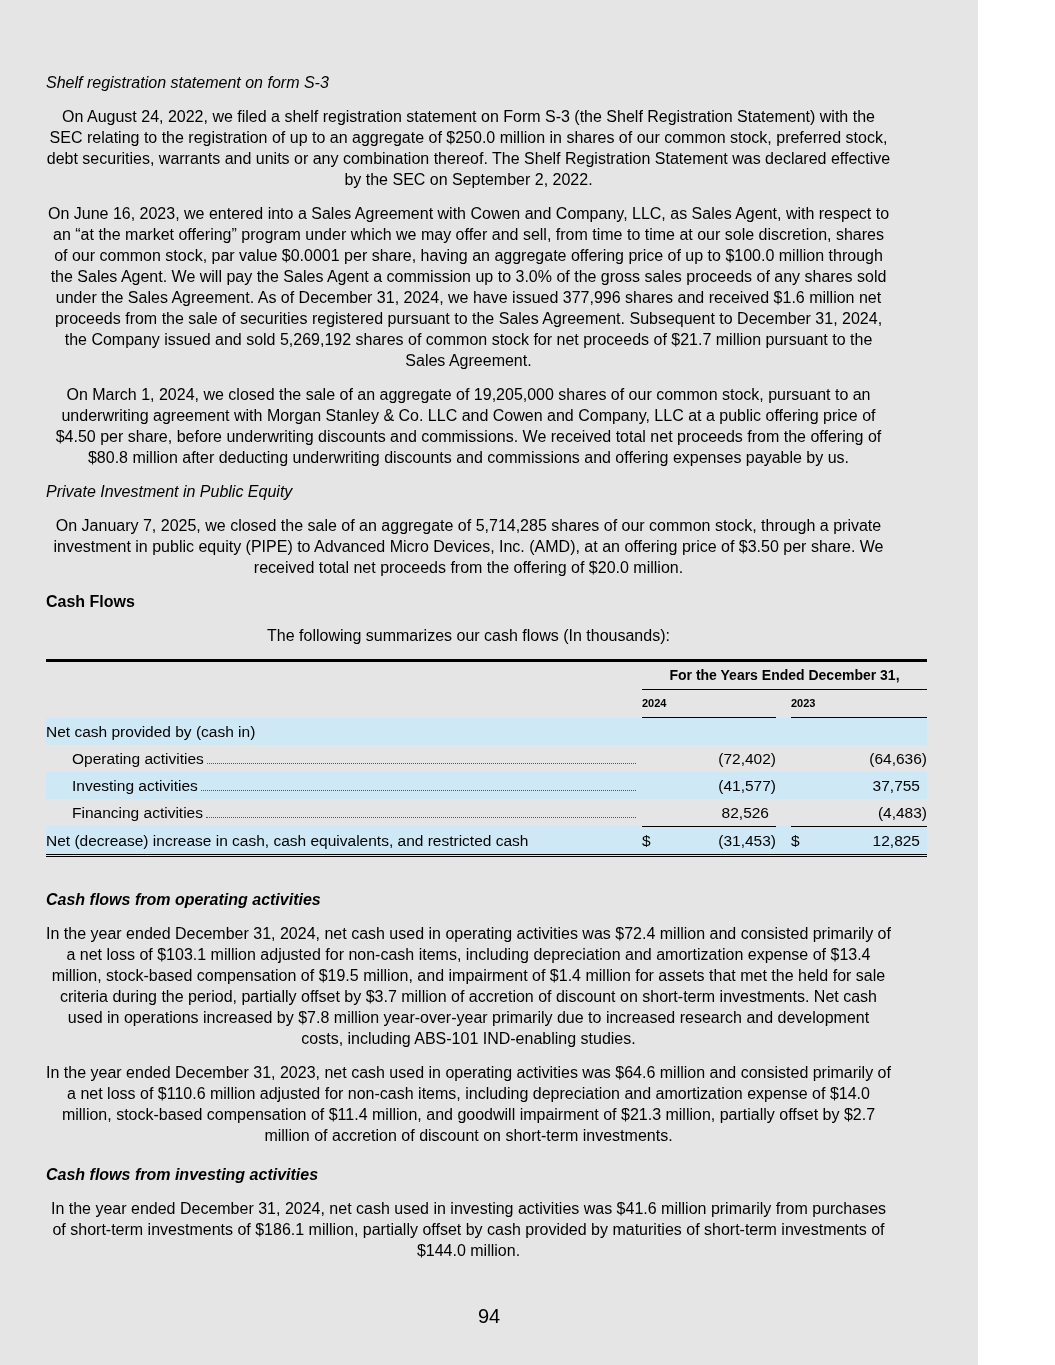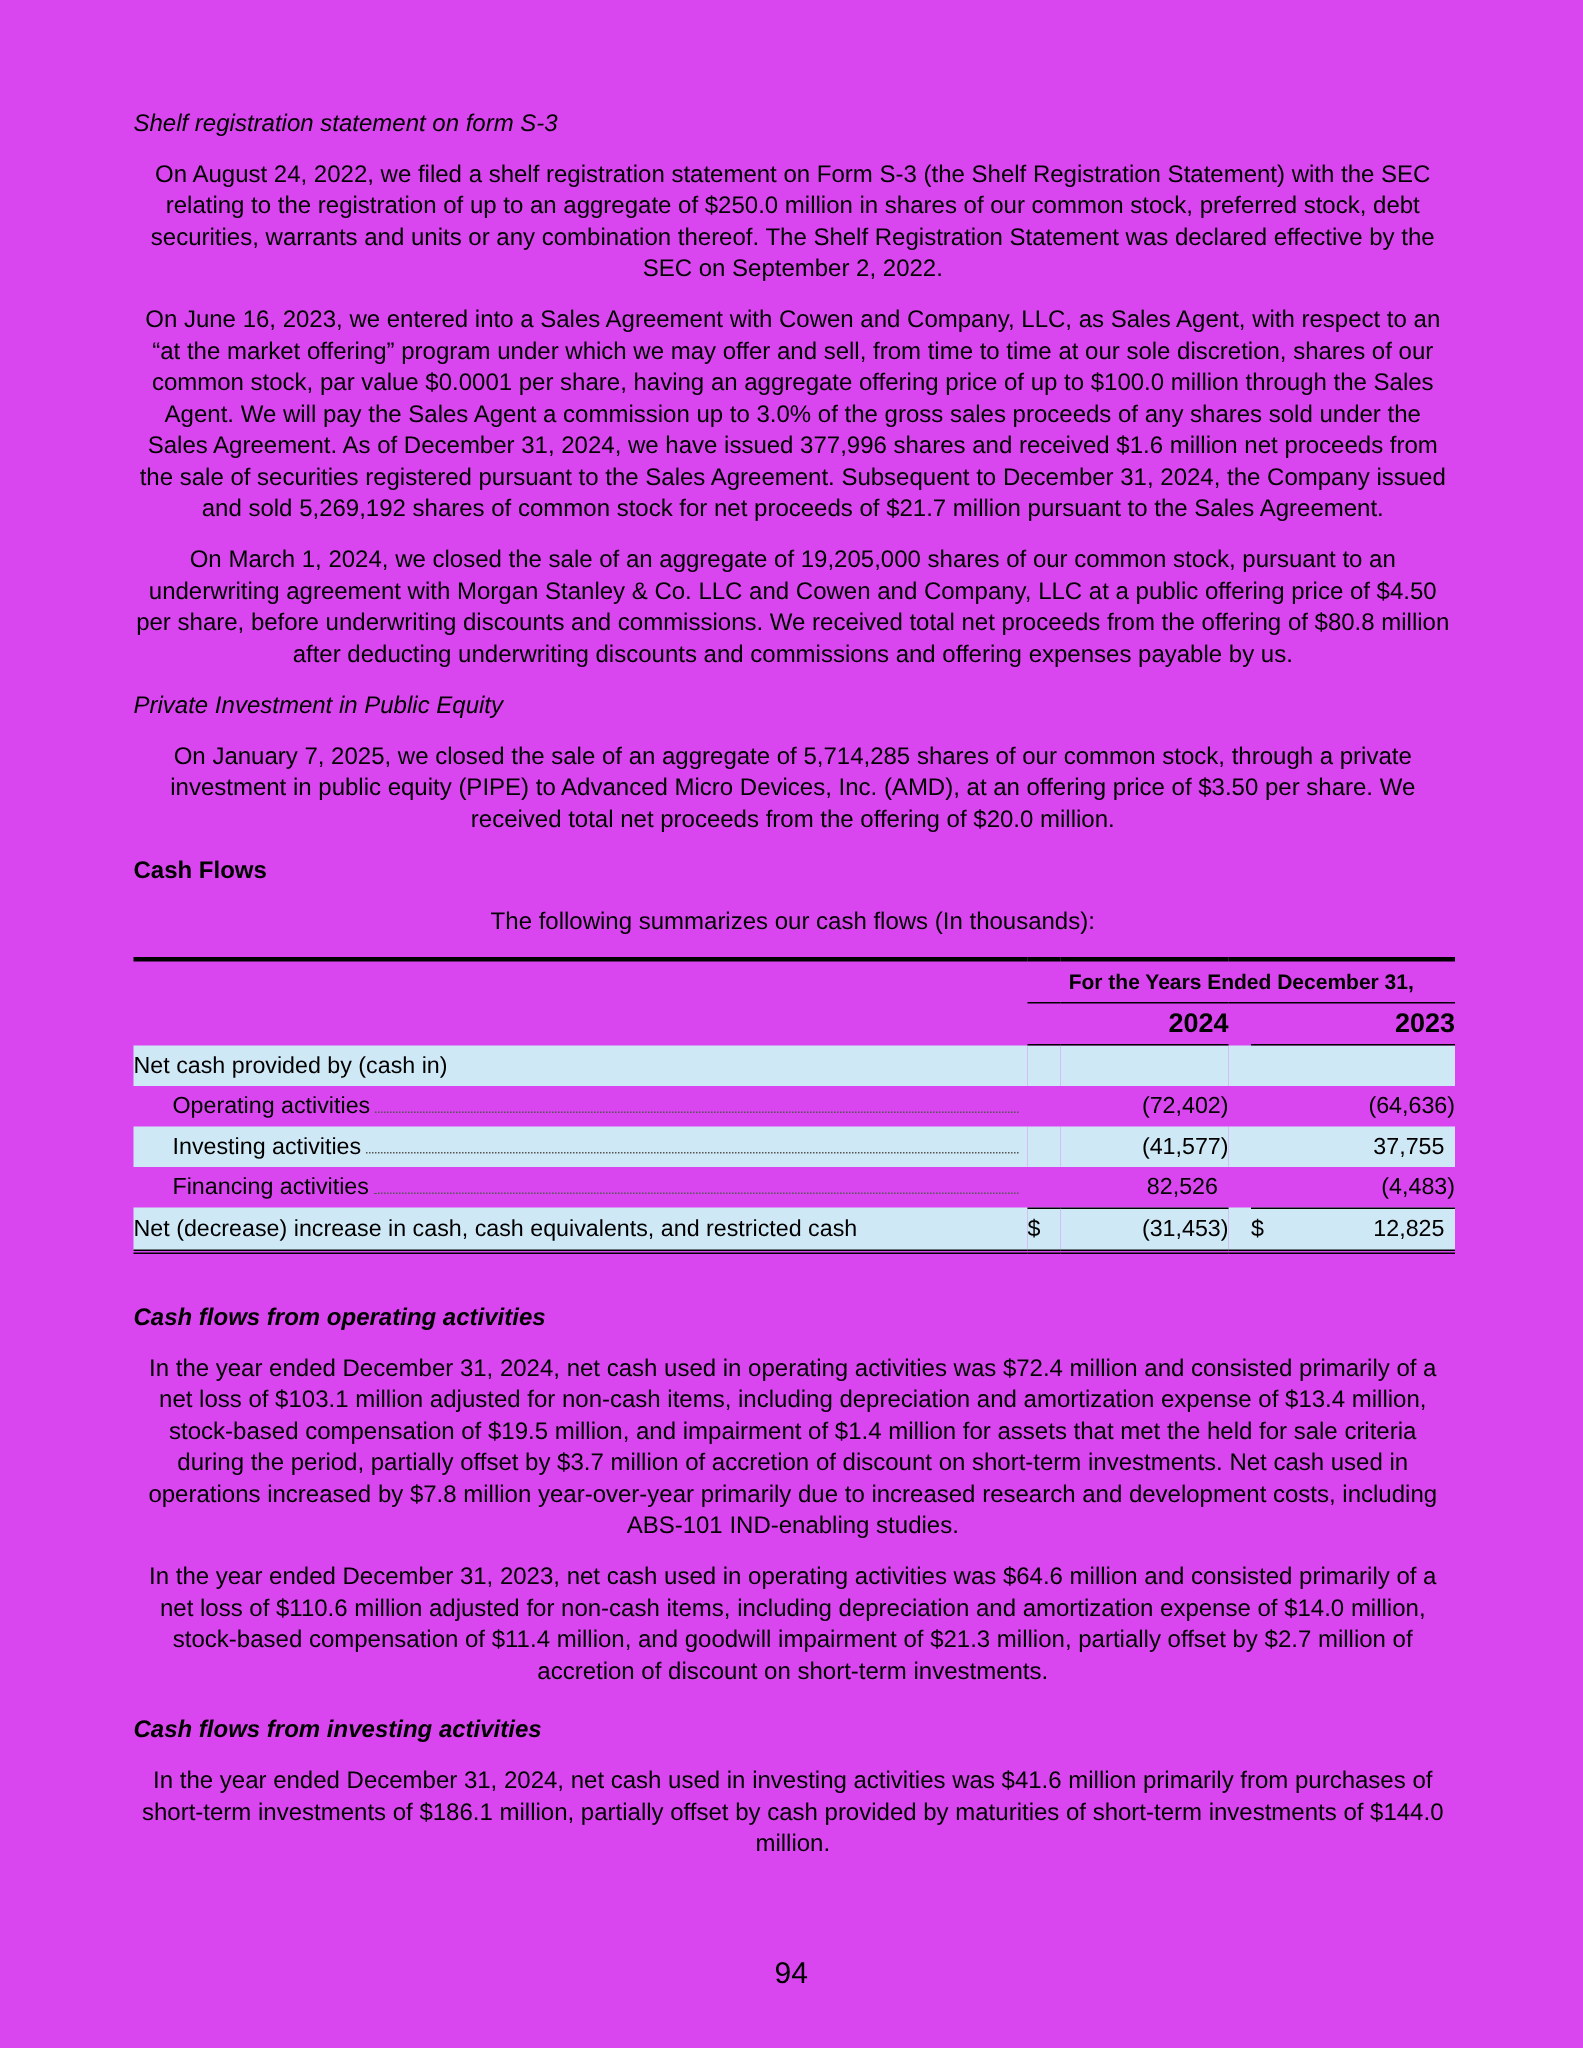--- a/index.html
+++ b/index.html
@@ -6,24 +6,24 @@
   html, body { margin: 0; padding: 0; background: #fff; }
   body {
     width: 1055px;
     font-family: "Liberation Sans", sans-serif;
     font-size: 16px;
     line-height: 21px;
     color: #000;
   }
   .page {
     position: relative;
-    width: 1055px;
+    width: 978px;
     min-height: 1365px;
-    padding: 72px 87px 70px 89px;
-    background: #d946ef;
+    padding: 72px 87px 70px 46px;
+    background: #e5e5e5;
   }
   p { margin: 0 0 13px 0; text-align: center; }
   h2 { font-size: 16px; margin: 0 0 13px 0; }
   .h-italic { font-style: italic; font-weight: normal; }
   .h-bold { font-weight: bold; font-style: normal; }
   .h-bold-italic { font-weight: bold; font-style: italic; margin-top: 18px; }
 
   
   table.cash-table {
     width: 100%;
@@ -46,22 +46,22 @@
 
   .period-header {
     font-weight: bold;
     font-size: 14px;
     text-align: center;
     border-bottom: 1px solid #000;
     padding-bottom: 4px;
   }
   .year-cell {
     font-weight: bold;
-    font-size: 18px;
-    text-align: right;
+    font-size: 11px;
+    text-align: left;
     border-bottom: 1px solid #000;
   }
   tr.shaded { background: #cfe8f5; }
   .cell-label { padding-left: 4px; }
   .leader { display: flex; align-items: baseline; }
   .leader .lbl { white-space: nowrap; }
   .indent { padding-left: 26px; }
   .dots {
     flex: 1 1 auto;
     min-width: 18px;

